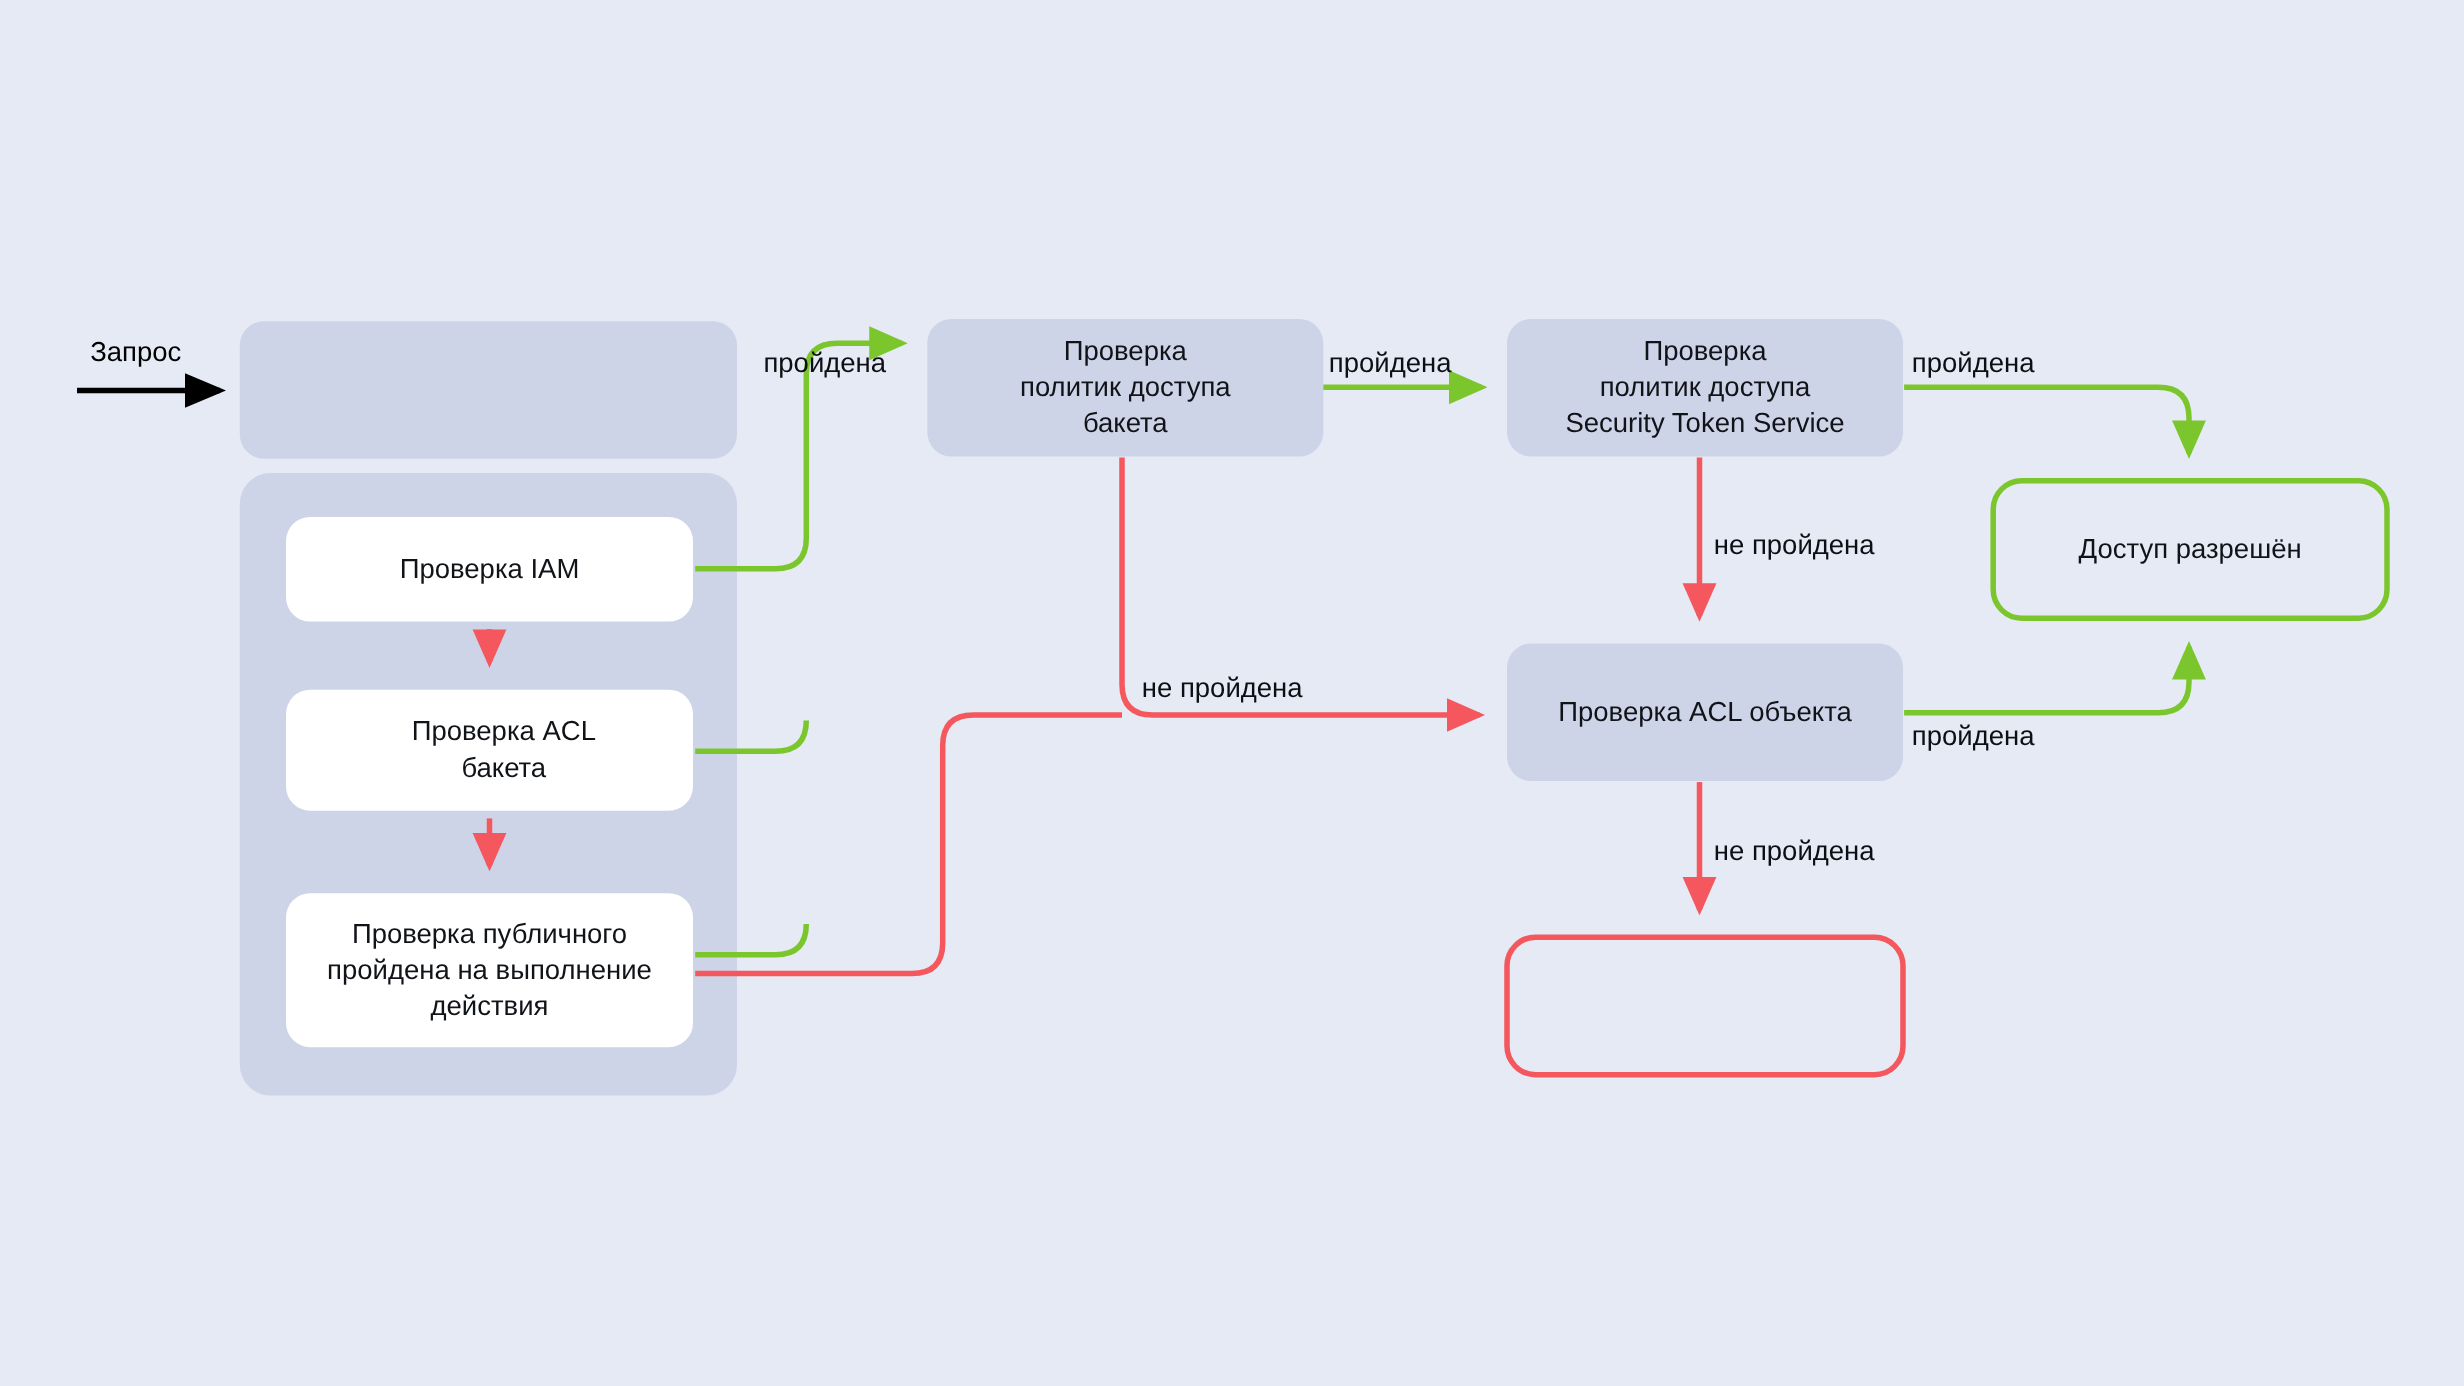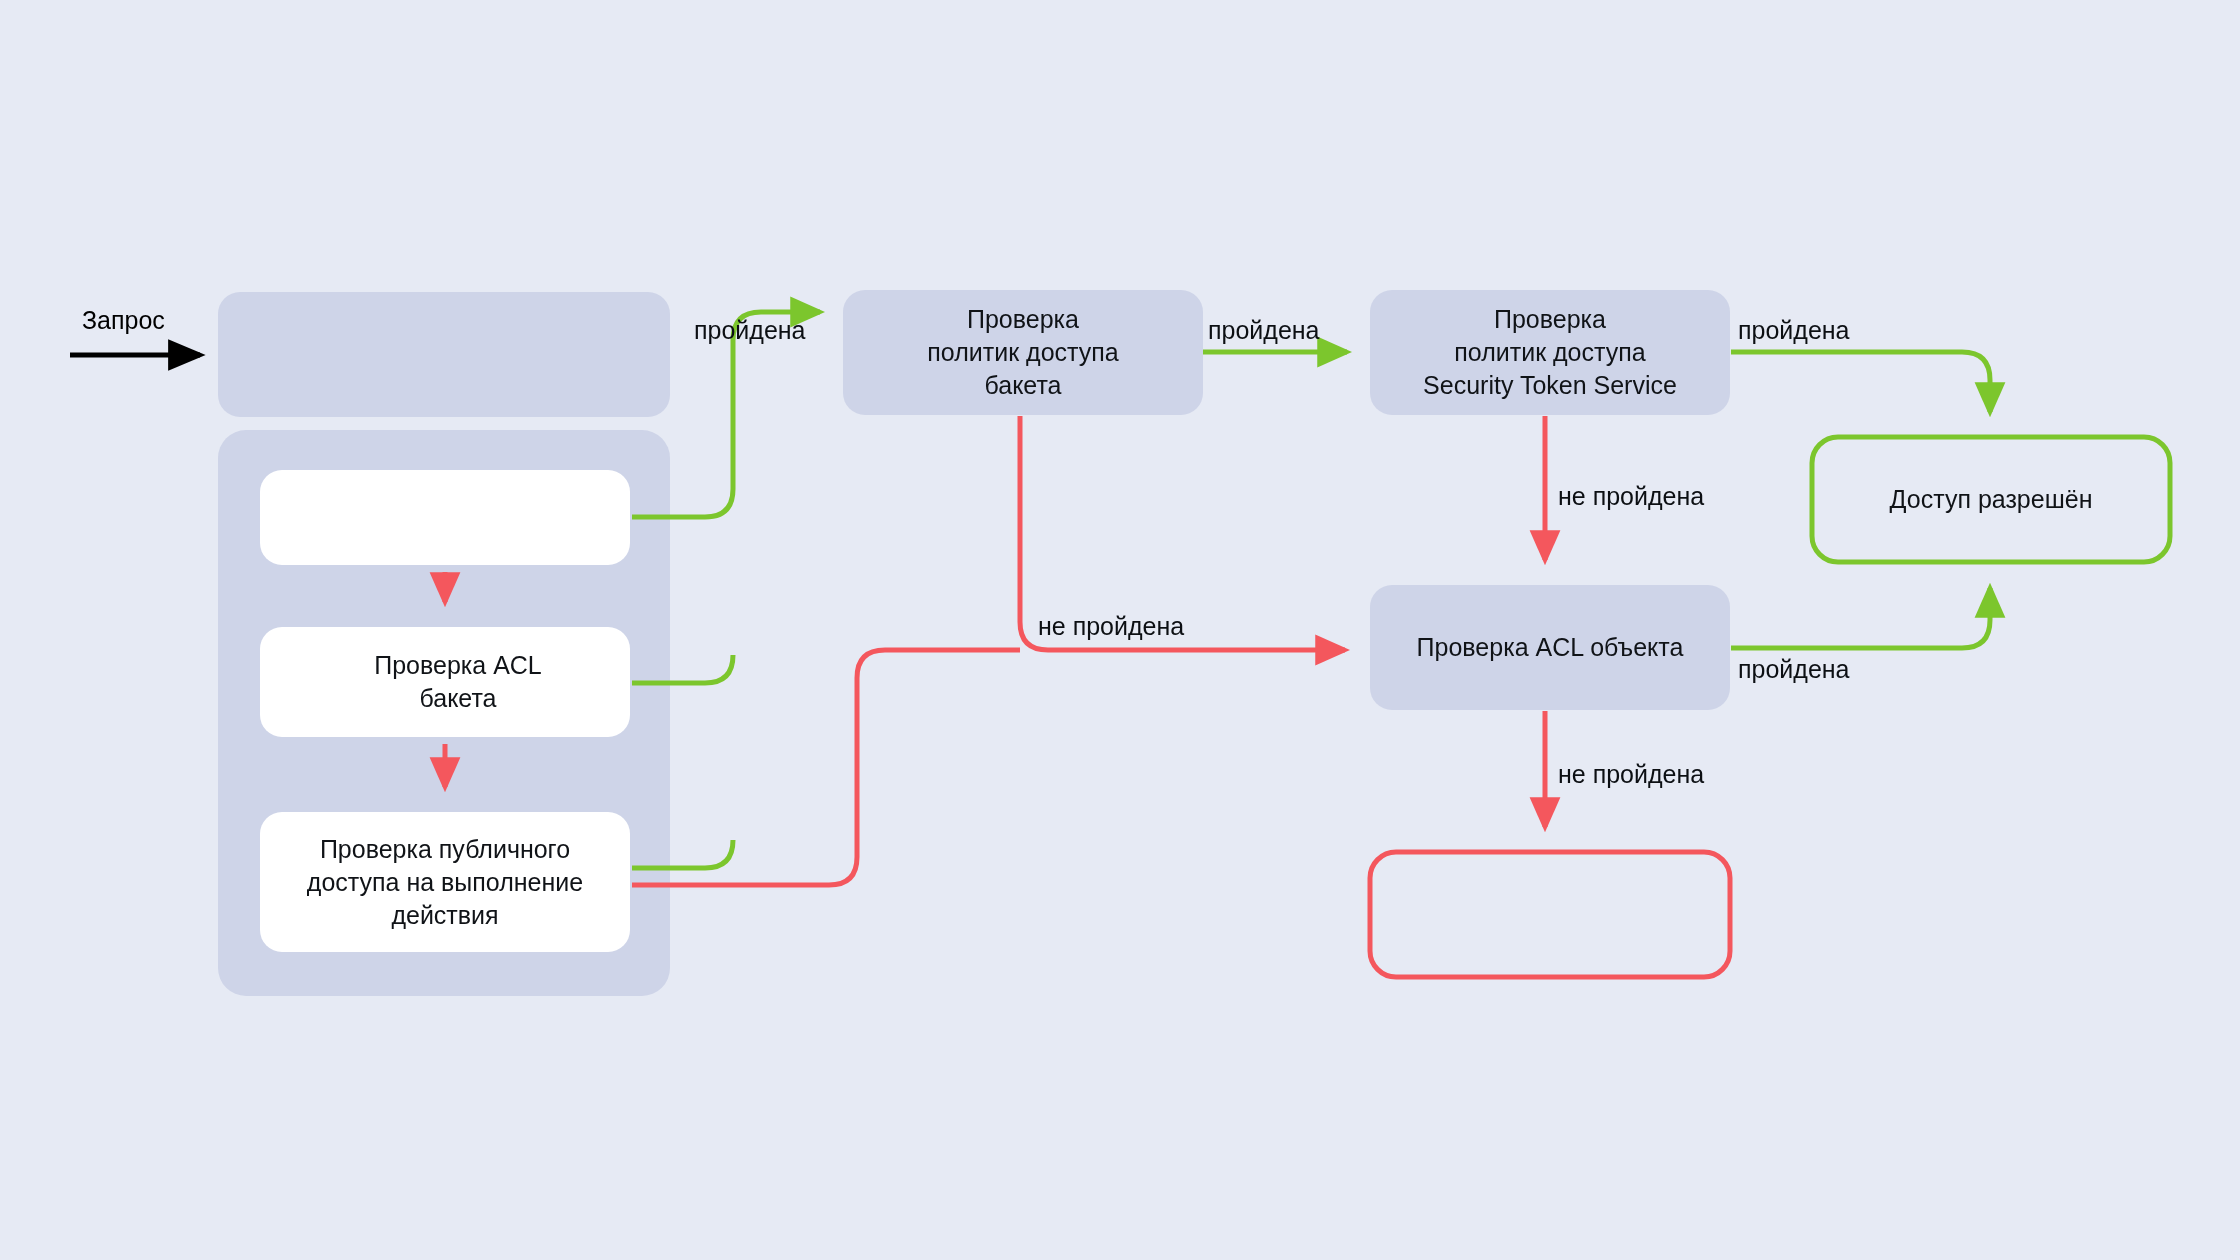--- a/index.html
+++ b/index.html
@@ -112,26 +112,27 @@
     <path d="M 1545 416 L 1545 560" fill="none" stroke="#f4575d" stroke-width="5" marker-end="url(#arrow-red)"></path>
 
     <path d="M 1731 648 L 1962 648 Q 1990 648 1990 620 L 1990 588" fill="none" stroke="#7cc62d" stroke-width="5" marker-end="url(#arrow-green)"></path>
 
     <path d="M 1545 711 L 1545 827" fill="none" stroke="#f4575d" stroke-width="5" marker-end="url(#arrow-red)"></path>
   </svg>
 
   <div class="flow-label" style="left:82px; top:306px;">Запрос</div>
 
 
+  <div class="node-label" style="left:260px; top:470px; width:370px; height:95px;">Проверка IAM</div>
 
   <div class="node-label" style="left:273px; top:627px; width:370px; height:110px;">Проверка ACL
 бакета</div>
 
   <div class="node-label" style="left:260px; top:812px; width:370px; height:140px;">Проверка публичного
-доступа на выполнение
+пройдена на выполнение
 действия</div>
 
   <div class="node-label" style="left:843px; top:290px; width:360px; height:125px;">Проверка
 политик доступа
 бакета</div>
 
   <div class="node-label" style="left:1370px; top:290px; width:360px; height:125px;">Проверка
 политик доступа
 Security Token Service</div>
 

